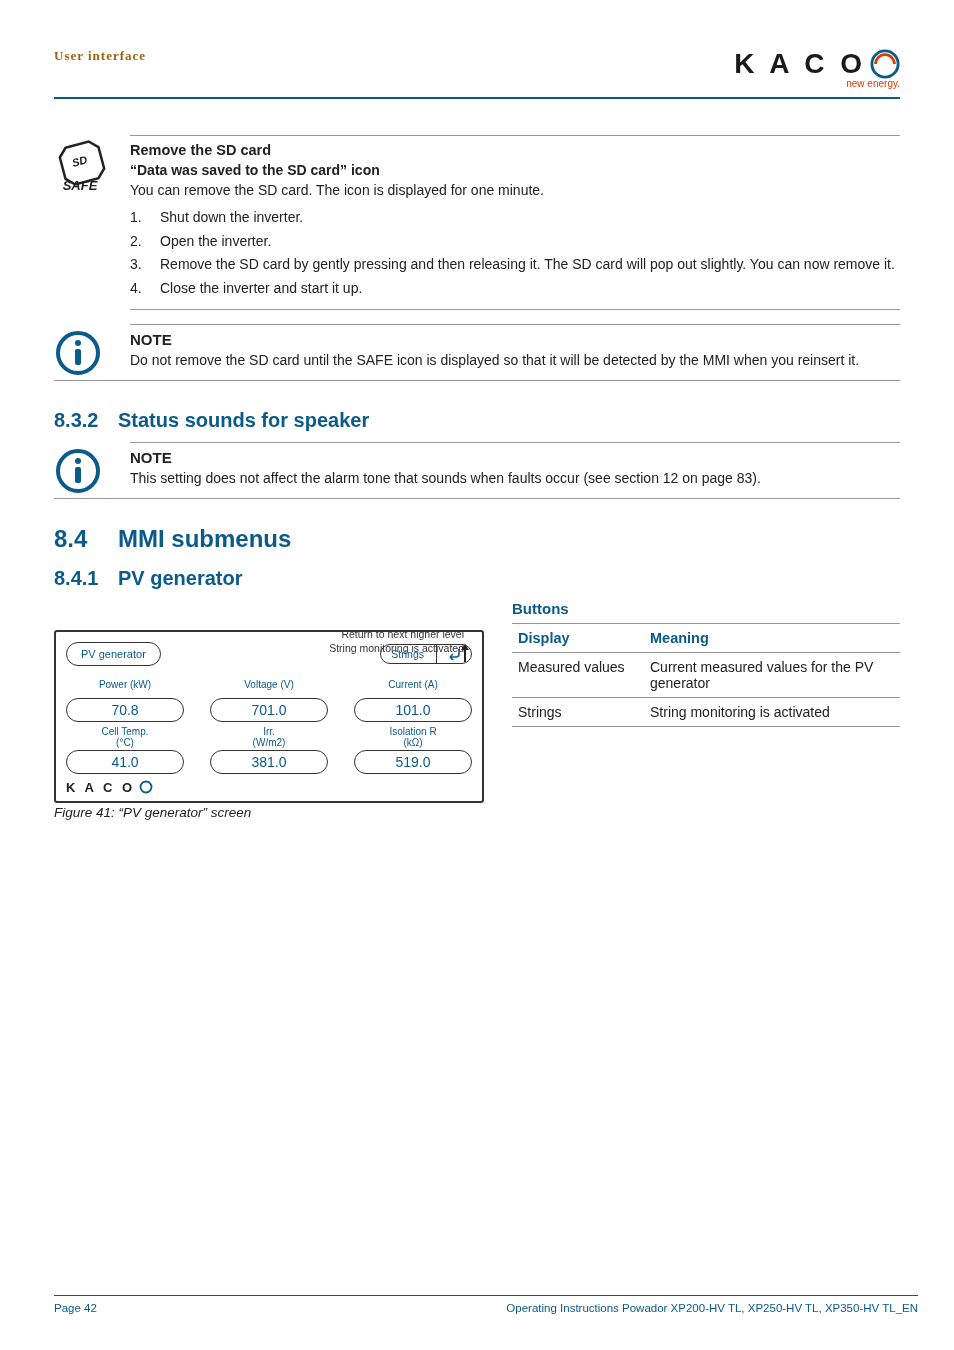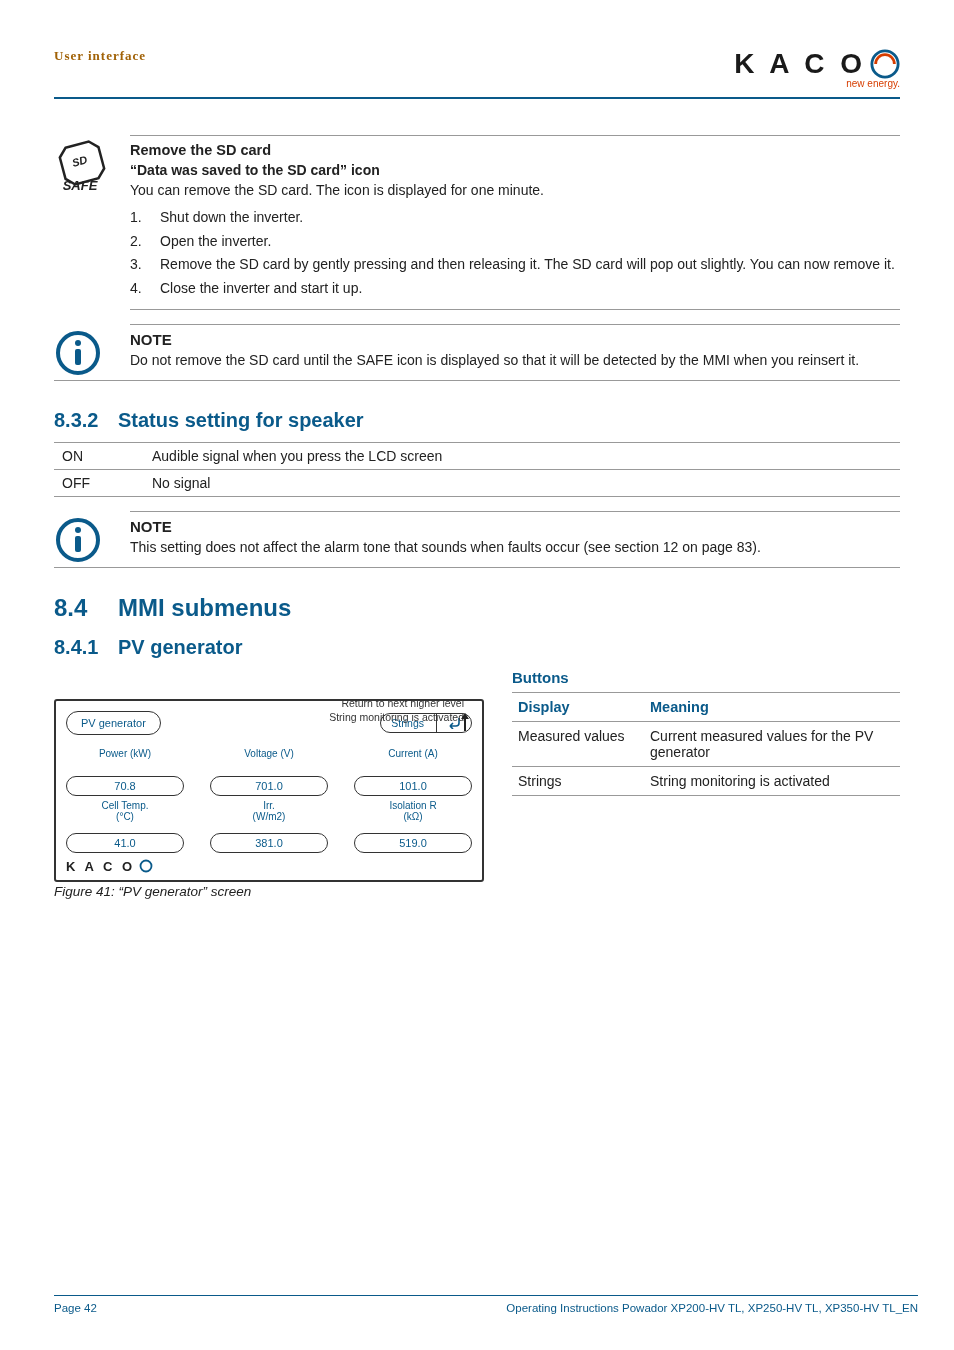--- a/index.html
+++ b/index.html
@@ -88,21 +88,21 @@
     white-space: nowrap;
   }
   .ds-btn-group { display: flex; gap: 2px; border: 1.5px solid #333; border-radius: 12px; overflow: hidden; }
   .ds-btn { padding: 3px 10px; font-size: 10.5px; color: #0a5a8a; display: flex; align-items: center; }
   .ds-btn.sep { border-left: 1.5px solid #333; }
   .ds-grid { display: grid; grid-template-columns: 1fr 1fr 1fr; gap: 4px 26px; }
   .ds-cell { text-align: center; }
   .ds-label { font-size: 10px; color: #0a5a8a; line-height: 1.1; min-height: 22px; display: flex; align-items: center; justify-content: center; }
   .ds-val {
     border: 1.5px solid #333; border-radius: 12px; padding: 3px 9px;
-    font-size: 11px; color: #0a5a8a; margin-top: 11px;
+    font-size: 14px; color: #0a5a8a; margin-top: 2px;
   }
   .ds-footer { display: flex; align-items: center; gap: 4px; margin-top: 6px; }
   .ds-footer-text { font-weight: 700; letter-spacing: 3px; font-size: 13px; }
   .ds-footer-swirl { width: 14px; height: 14px; }
 
   .fig-cap { font-style: italic; font-size: 13.5px; margin-top: 2px; }
 
   .btn-head { color: #0a5a8a; font-weight: 700; font-size: 15px; margin-bottom: 6px; }
   table.btns { width: 100%; border-collapse: collapse; }
   table.btns th { text-align: left; color: #0a5a8a; font-weight: 700; font-size: 14.5px; padding: 6px 6px; border-top: 1px solid #999; border-bottom: 1px solid #999; }
@@ -184,34 +184,22 @@
   </div>
   <div class="content-cell">
     <div class="note-title">NOTE</div>
     <div class="para">Do not remove the SD card until the SAFE icon is displayed so that it will be detected by the MMI when you reinsert it.</div>
   </div>
 </div>
 <hr class="sep-rule">
 
 <div class="section-block">
   <div class="h2">
-    <span class="num">8.3.2</span><span>Status setting for speaker</span>
-  </div>
-  <table class="status">
-    <tbody>
-        <tr>
-      <td>ON</td>
-      <td>Audible signal when you press the LCD screen</td>
-    </tr>
-    <tr>
-      <td>OFF</td>
-      <td>No signal</td>
-    </tr>
-  </tbody>
-    </table>
+    <span class="num">8.3.2</span><span>Status sounds for speaker</span>
+  </div>
 
   <hr class="sep-rule short">
   <div class="note-box">
     <div class="icon-cell">
       <svg class="info-icon" viewBox="0 0 48 48">
         <circle cx="24" cy="24" r="20" fill="none" stroke="#0a5a8a" stroke-width="4"></circle>
         <circle cx="24" cy="14" r="3" fill="#0a5a8a"></circle>
         <rect x="21" y="20" width="6" height="16" rx="2" fill="#0a5a8a"></rect>
       </svg>
     </div>

